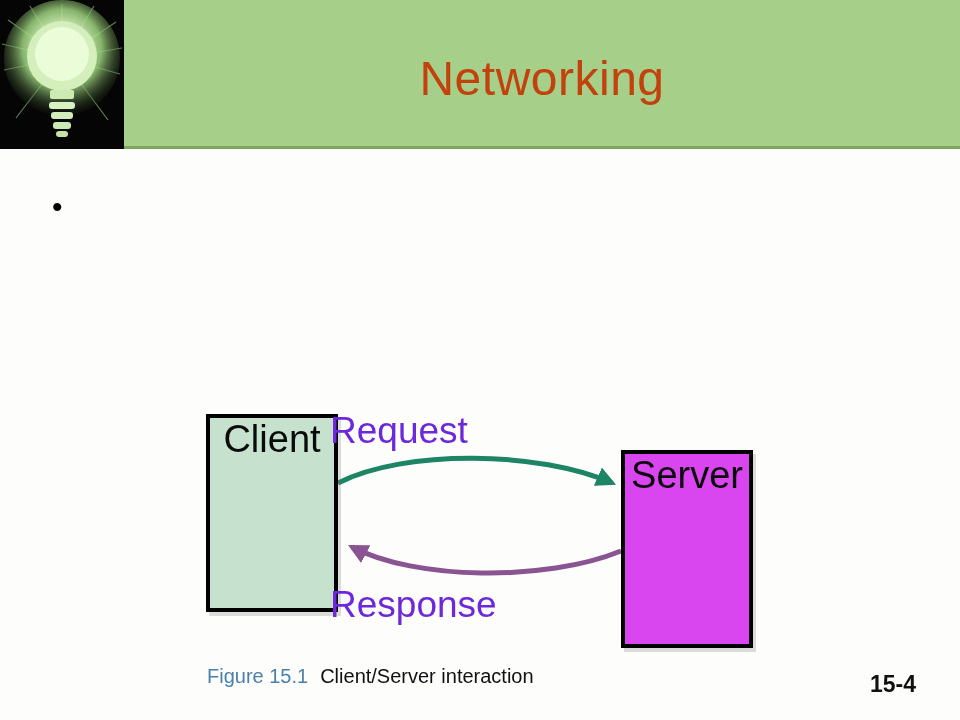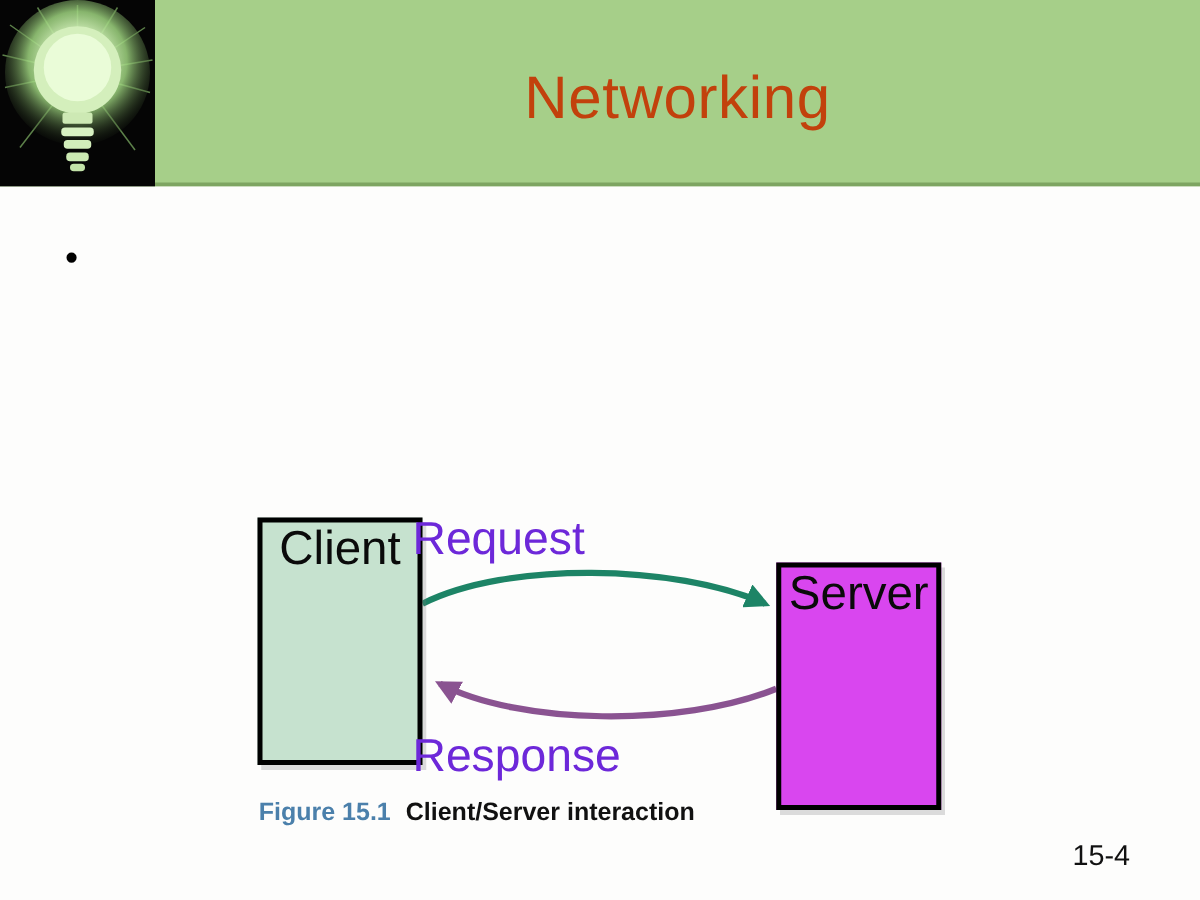--- a/index.html
+++ b/index.html
@@ -56,28 +56,28 @@
   .arrow-label {
     position: absolute; width: 300px; text-align: left;
     font-size: 37px; color: #6d28d9;
   }
   .request-label  { left: 330px; top: 410px; }
   .response-label { left: 330px; top: 584px; }
   .arcs-svg { position: absolute; left: 180px; top: 395px; }
 
   
   .figure-caption {
-    position: absolute; left: 207px; top: 639px;
-    font-size: 20px; font-weight: bold; color: #111;
+    position: absolute; left: 207px; top: 665px;
+    font-size: 20px; font-weight: normal; color: #111;
     white-space: nowrap;
   }
   .figure-caption .fig-num { color: #4b80ab; margin-right: 12px; }
   .page-number {
-    position: absolute; right: 56px; top: 671px;
-    font-size: 23px; font-weight: normal; color: #111;
+    position: absolute; right: 44px; top: 671px;
+    font-size: 23px; font-weight: bold; color: #111;
   }
 </style>
 </head>
 <body>
 
 <div class="slide">
 
   <div class="header-band"></div>
 
   <div class="bulb-tile">

